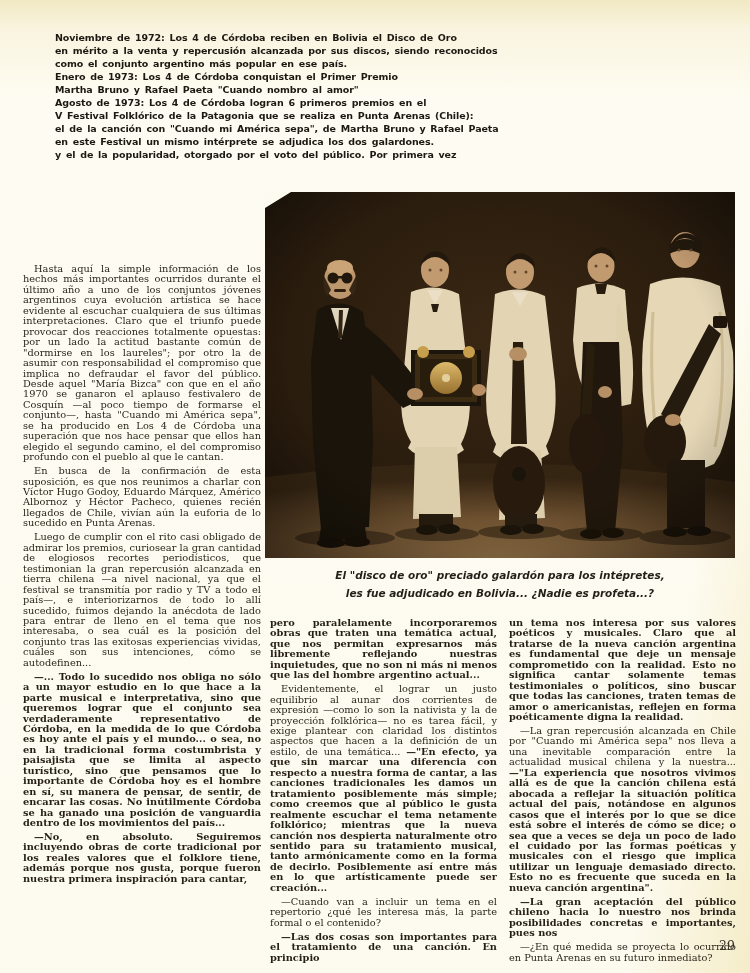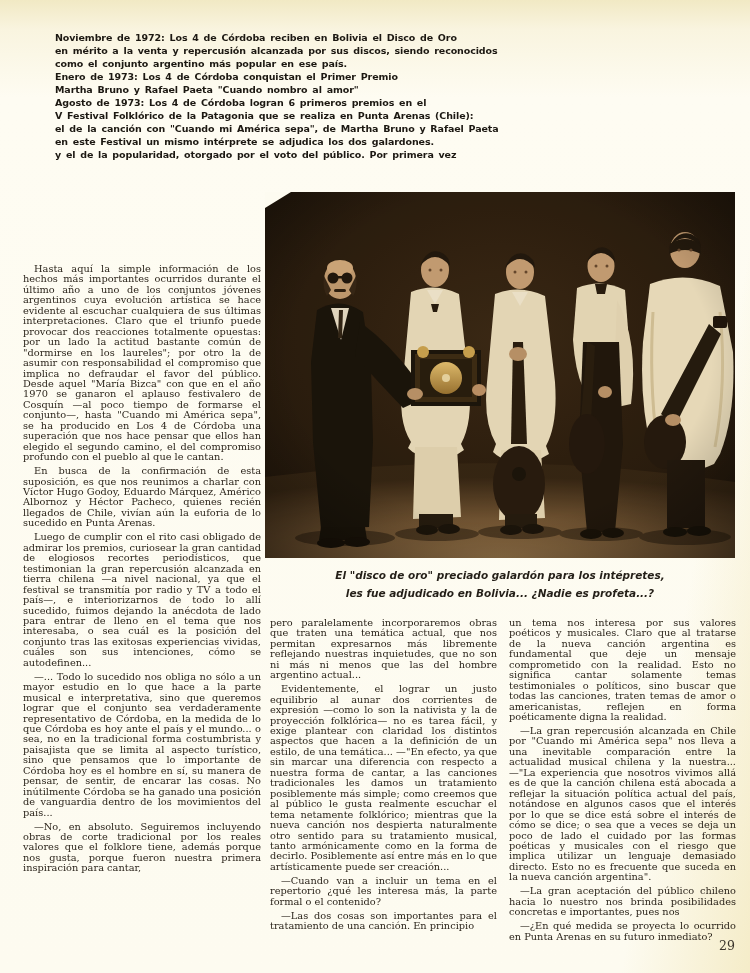--- a/index.html
+++ b/index.html
@@ -22,21 +22,21 @@
     position:absolute; left:265px; top:567px; width:470px; text-align:center;
     font-family:"DejaVu Sans", sans-serif; font-style:italic; font-weight:bold;
     font-size:10.5px; line-height:17.5px; color:#241f18;
   }
   .col { position:absolute; font-size:9.8px; line-height:10.45px; text-align:justify; color:#261f16; }
   .col1 { left:23px;  top:264px; width:238px; }
   .col2 { left:270px; top:618px; width:227px; }
   .col3 { left:509px; top:618px; width:227px; }
   .p { margin:0 0 3.5px 0; text-indent:11px; }
   .p.noind { text-indent:0; }
-  .p.b, .bold { font-weight:normal; }
+  .p.b, .bold { font-weight:bold; }
   .pageno {
     position:absolute; left:719px; top:938px;
     font-family:"DejaVu Serif", serif; font-size:12.5px; color:#3a342b;
   }
 </style>
 </head>
 <body>
 
 <div class="page">
 

